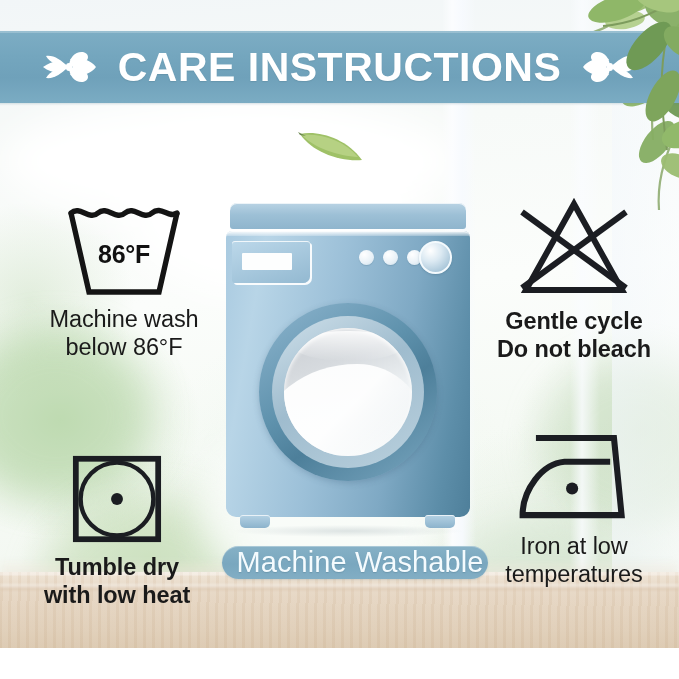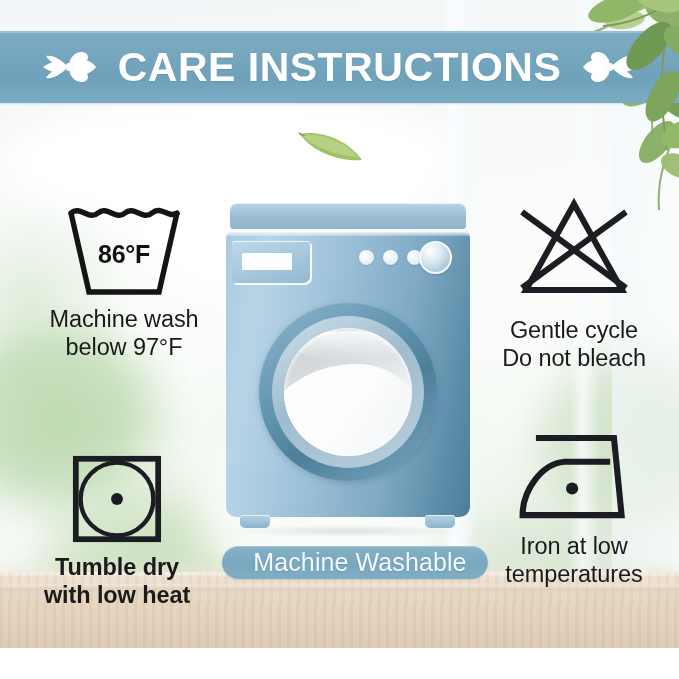--- a/index.html
+++ b/index.html
@@ -87,21 +87,21 @@
     color:#1a1a1a; font-size:23.5px; line-height:1.18; white-space:pre-line;
     letter-spacing:-.1px;
   }
 
   .b-wash{ left:12px;  top:196px; width:224px; }
   .b-wash .glyph{ height:104px; }
   .b-wash .cap{ margin-top:6px; }
 
   .b-bleach{ left:470px; top:196px; width:208px; }
   .b-bleach .glyph{ height:104px; }
-  .b-bleach .cap{ margin-top:17px; }
+  .b-bleach .cap{ margin-top:8px;font-weight:bold; }
 
   .b-dry{ left:10px;  top:452px; width:214px;font-weight:bold; }
   .b-dry .glyph{ height:94px; }
   .b-dry .cap{ margin-top:8px; }
 
   .b-iron{ left:470px; top:431px; width:208px; }
   .b-iron .glyph{ height:94px; }
   .b-iron .cap{ margin-top:8px; }
 
   .tubtemp{
@@ -189,21 +189,21 @@
   
   .badge{
     position:absolute; left:222px; top:546px; width:266px; height:33px;
     border-radius:17px;
     background:linear-gradient(180deg,#86b1c6 0%, #79a7bf 55%, #82aec4 100%);
     display:flex; align-items:center; justify-content:center;
     z-index:10;
     box-shadow:0 1px 2px rgba(90,125,145,.2), inset 0 1px 0 rgba(255,255,255,.3);
   }
   .badge span{
-    color:#f4fbfe; font-size:25px; letter-spacing:.1px; line-height:1; white-space:nowrap;
+    color:#f4fbfe; font-size:29px; letter-spacing:.1px; line-height:1; white-space:nowrap;
     text-shadow:0 1px 1px rgba(70,110,130,.3);
     margin-left:10px;
   }
 </style>
 </head>
 <body>
 
 <div class="stage">
 
   <div class="bokeh" style="left:-40px;top:330px;width:190px;height:170px;background:rgba(168,206,150,.45);"></div>
@@ -305,21 +305,21 @@
         <svg viewBox="0 0 120 104" width="120" height="104" style="position:absolute;left:50%;top:0;transform:translateX(-50%);" xmlns="http://www.w3.org/2000/svg">
           <g fill="none" stroke="#141414" stroke-width="5.4" stroke-linejoin="miter">
             <path d="M7 17 L25 96 L95 96 L113 17"></path>
           </g>
           <path d="M7 17 C16 9, 25 25, 34 17 C43 9, 52 25, 61 17 C70 9, 79 25, 88 17 C97 9, 105 23, 113 17" fill="none" stroke="#141414" stroke-width="5.4" stroke-linecap="round"></path>
         </svg>
         <div class="tubtemp">86°F</div>
       </div>
     </div>
     <div class="cap">Machine wash
-below 97°F</div>
+below 86°F</div>
   </div>
 
   <div class="block b-bleach">
     <div class="glyph">
       <svg viewBox="0 0 120 104" width="120" height="104" xmlns="http://www.w3.org/2000/svg">
         <g fill="none" stroke="#1b1d22" stroke-width="6" stroke-linejoin="miter" stroke-linecap="butt">
           <path d="M60 8 L108 94 L12 94 Z"></path>
           <path d="M8 16 L112 92"></path>
           <path d="M112 16 L8 92"></path>
         </g>

